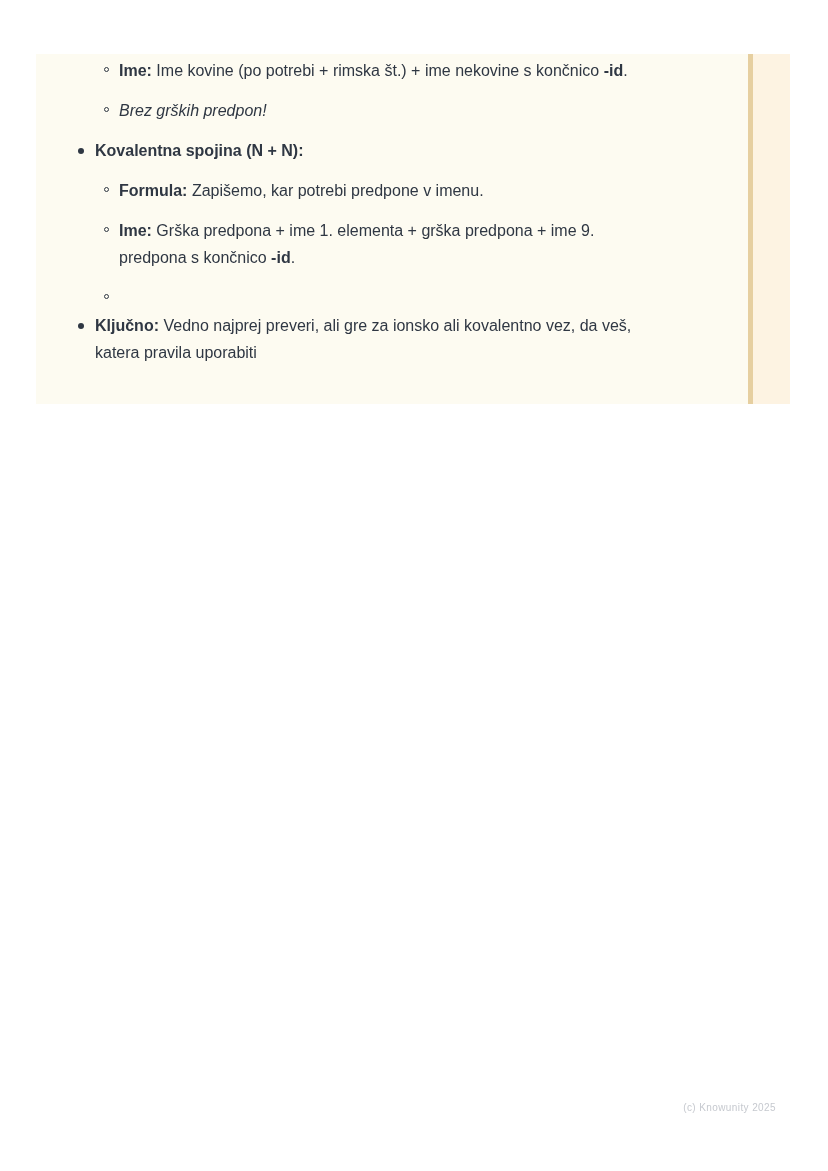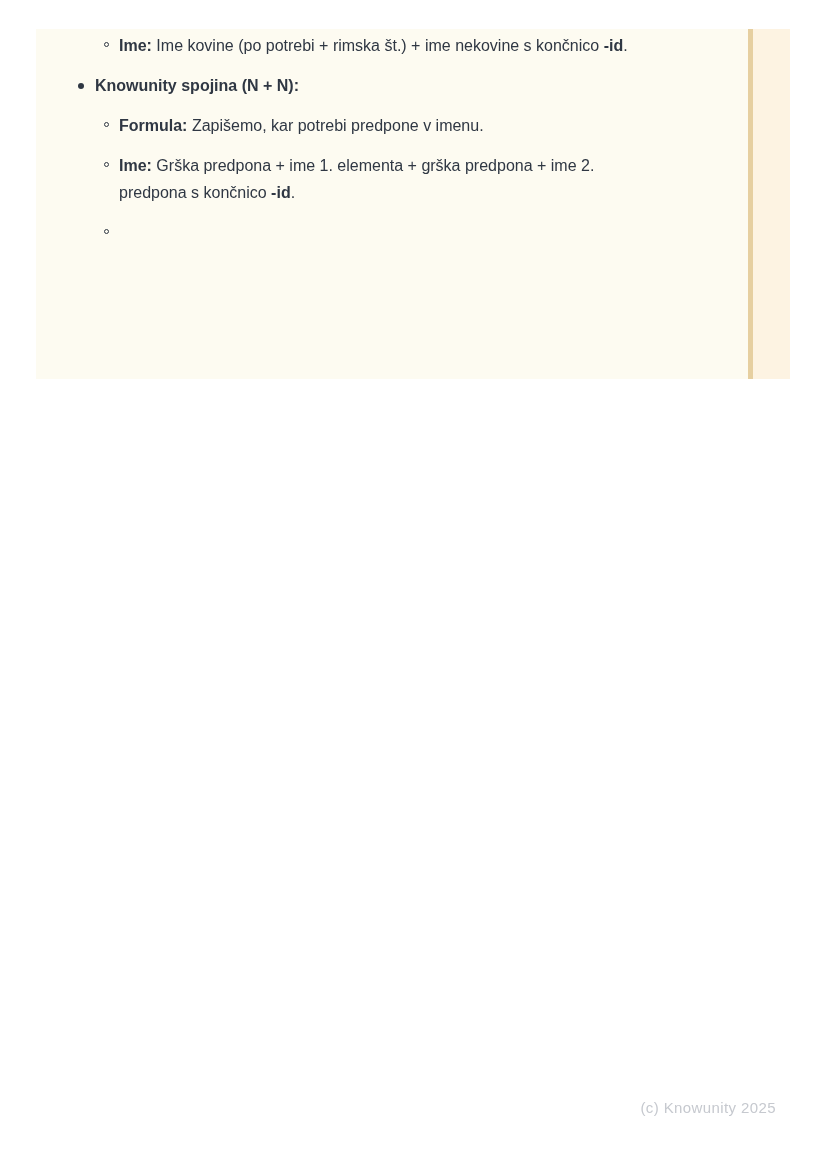--- a/index.html
+++ b/index.html
@@ -5,21 +5,21 @@
   * { margin: 0; padding: 0; box-sizing: border-box; }
   html, body {
     width: 828px; height: 1171px;
     background: #ffffff;
     font-family: "Liberation Sans", sans-serif;
     position: relative;
     overflow: hidden;
   }
   .note-card {
     position: absolute;
-    left: 36px; top: 29px;
+    left: 36px; top: 54px;
     width: 754px; height: 350px;
     display: flex;
   }
   .card-content {
     flex: 1 1 auto;
     background: #fdfbf1;
     padding-top: 3px;
     overflow: hidden;
   }
   .accent-stripe {
@@ -56,60 +56,72 @@
     border: 1.5px solid #2f3743;
     margin-top: 10px;
   }
   .item-text { flex: 0 1 auto; padding-right: 36px; }
   .item-text b { font-weight: bold; }
   .item.italic .item-text { font-style: italic; }
   .copyright {
     position: absolute;
     top: 1101px;
     right: 52px;
-    font-size: 15px;
+    font-size: 10px;
     line-height: 14px;
     letter-spacing: 0.4px;
     color: #c6c9cf;
   }
 </style>
 </head>
 <body>
 
 <div class="note-card">
   <div class="card-content">
     <div id="bullet-list">
         <div class="item l2">
           <span class="marker">
             <span class="dot circle"></span>
           </span>
           <span class="item-text"><b>Ime:</b><span> Ime kovine (po potrebi + rimska št.) + ime nekovine s končnico </span><b>-id</b><span>.</span></span>
         </div>
+        <div class="item l2 italic">
+          <span class="marker">
+            <span class="dot circle"></span>
+          </span>
+          <span class="item-text"><span>Brez grških predpon!</span></span>
+        </div>
         <div class="item l1">
           <span class="marker">
             <span class="dot disc"></span>
           </span>
-          <span class="item-text"><b>Knowunity spojina (N + N):</b></span>
+          <span class="item-text"><b>Kovalentna spojina (N + N):</b></span>
         </div>
         <div class="item l2">
           <span class="marker">
             <span class="dot circle"></span>
           </span>
           <span class="item-text"><b>Formula:</b><span> Zapišemo, kar potrebi predpone v imenu.</span></span>
         </div>
         <div class="item l2">
           <span class="marker">
             <span class="dot circle"></span>
           </span>
-          <span class="item-text"><b>Ime:</b><span> Grška predpona + ime 1. elementa + grška predpona + ime 2.</span><br><span>predpona s končnico </span><b>-id</b><span>.</span></span>
+          <span class="item-text"><b>Ime:</b><span> Grška predpona + ime 1. elementa + grška predpona + ime 9.</span><br><span>predpona s končnico </span><b>-id</b><span>.</span></span>
         </div>
         <div class="item l2 italic">
           <span class="marker">
             <span class="dot circle"></span>
           </span>
+        </div>
+        <div class="item l1">
+          <span class="marker">
+            <span class="dot disc"></span>
+          </span>
+          <span class="item-text"><b>Ključno:</b><span> Vedno najprej preveri, ali gre za ionsko ali kovalentno vez, da veš,</span><br><span>katera pravila uporabiti</span></span>
         </div>
       </div>
   </div>
   <div class="accent-stripe"></div>
   <div class="right-margin"></div>
 </div>
 
 <div class="copyright">(c) Knowunity 2025</div>
 
 </body></html>

